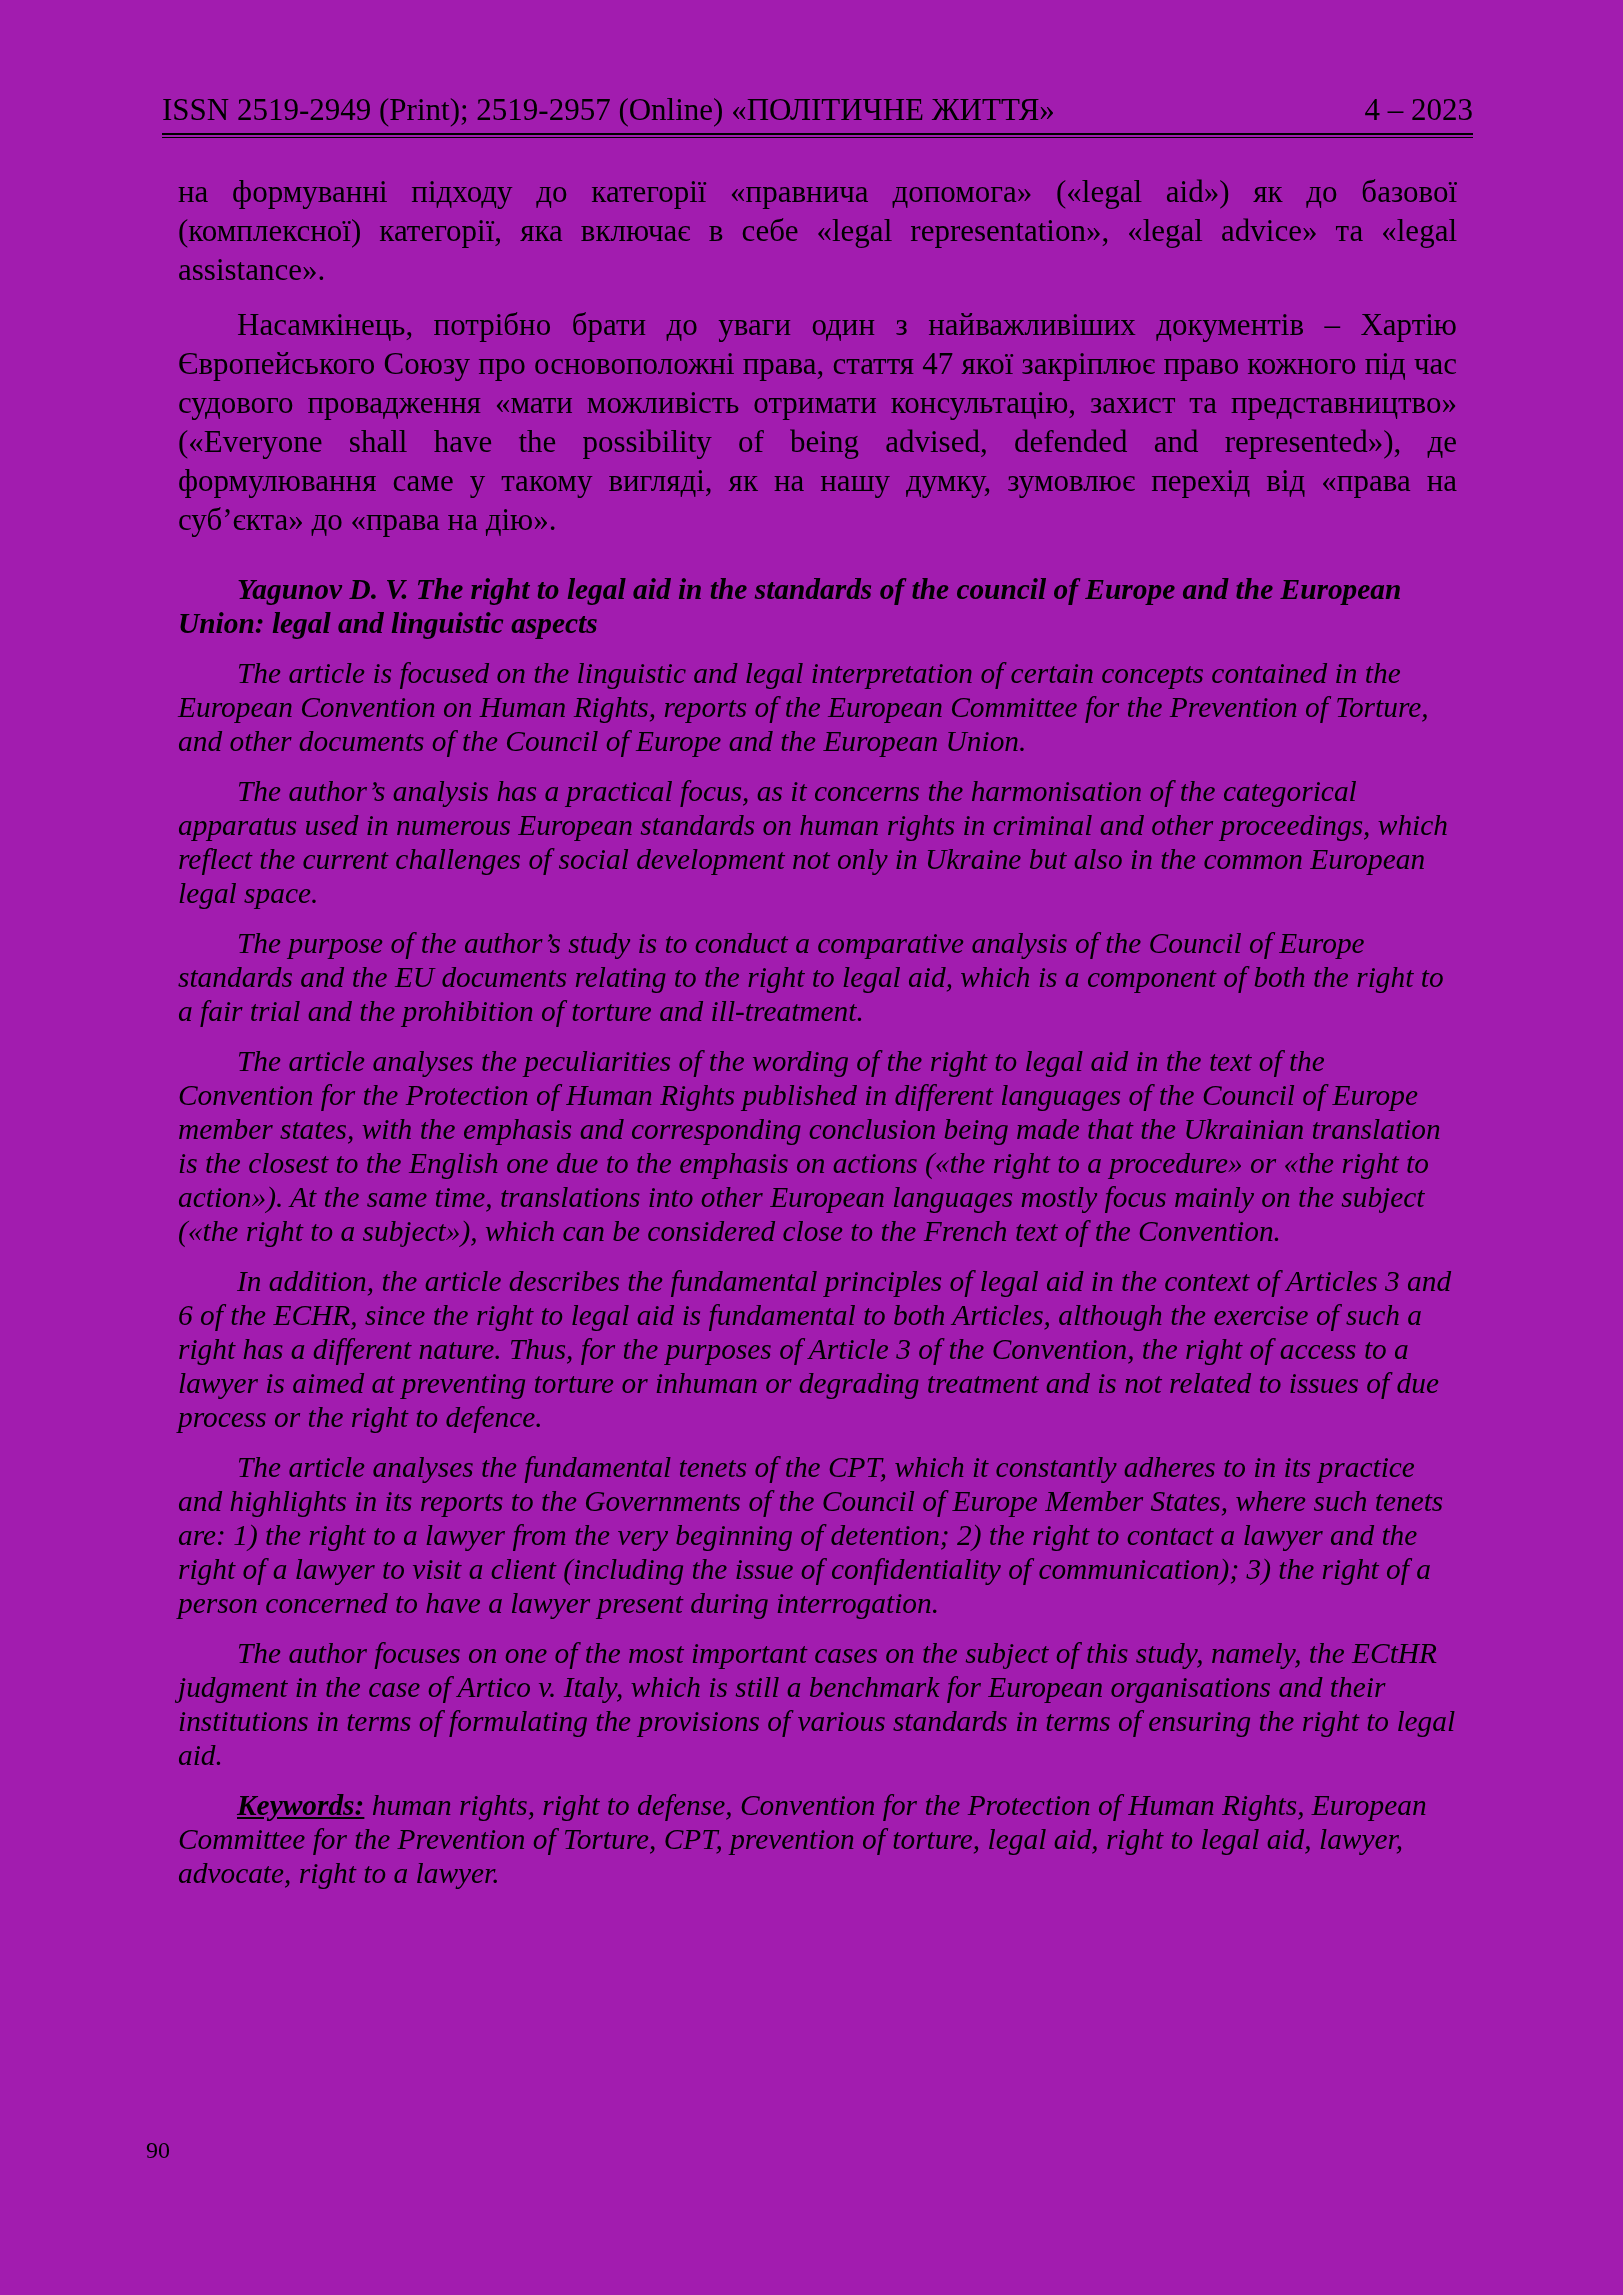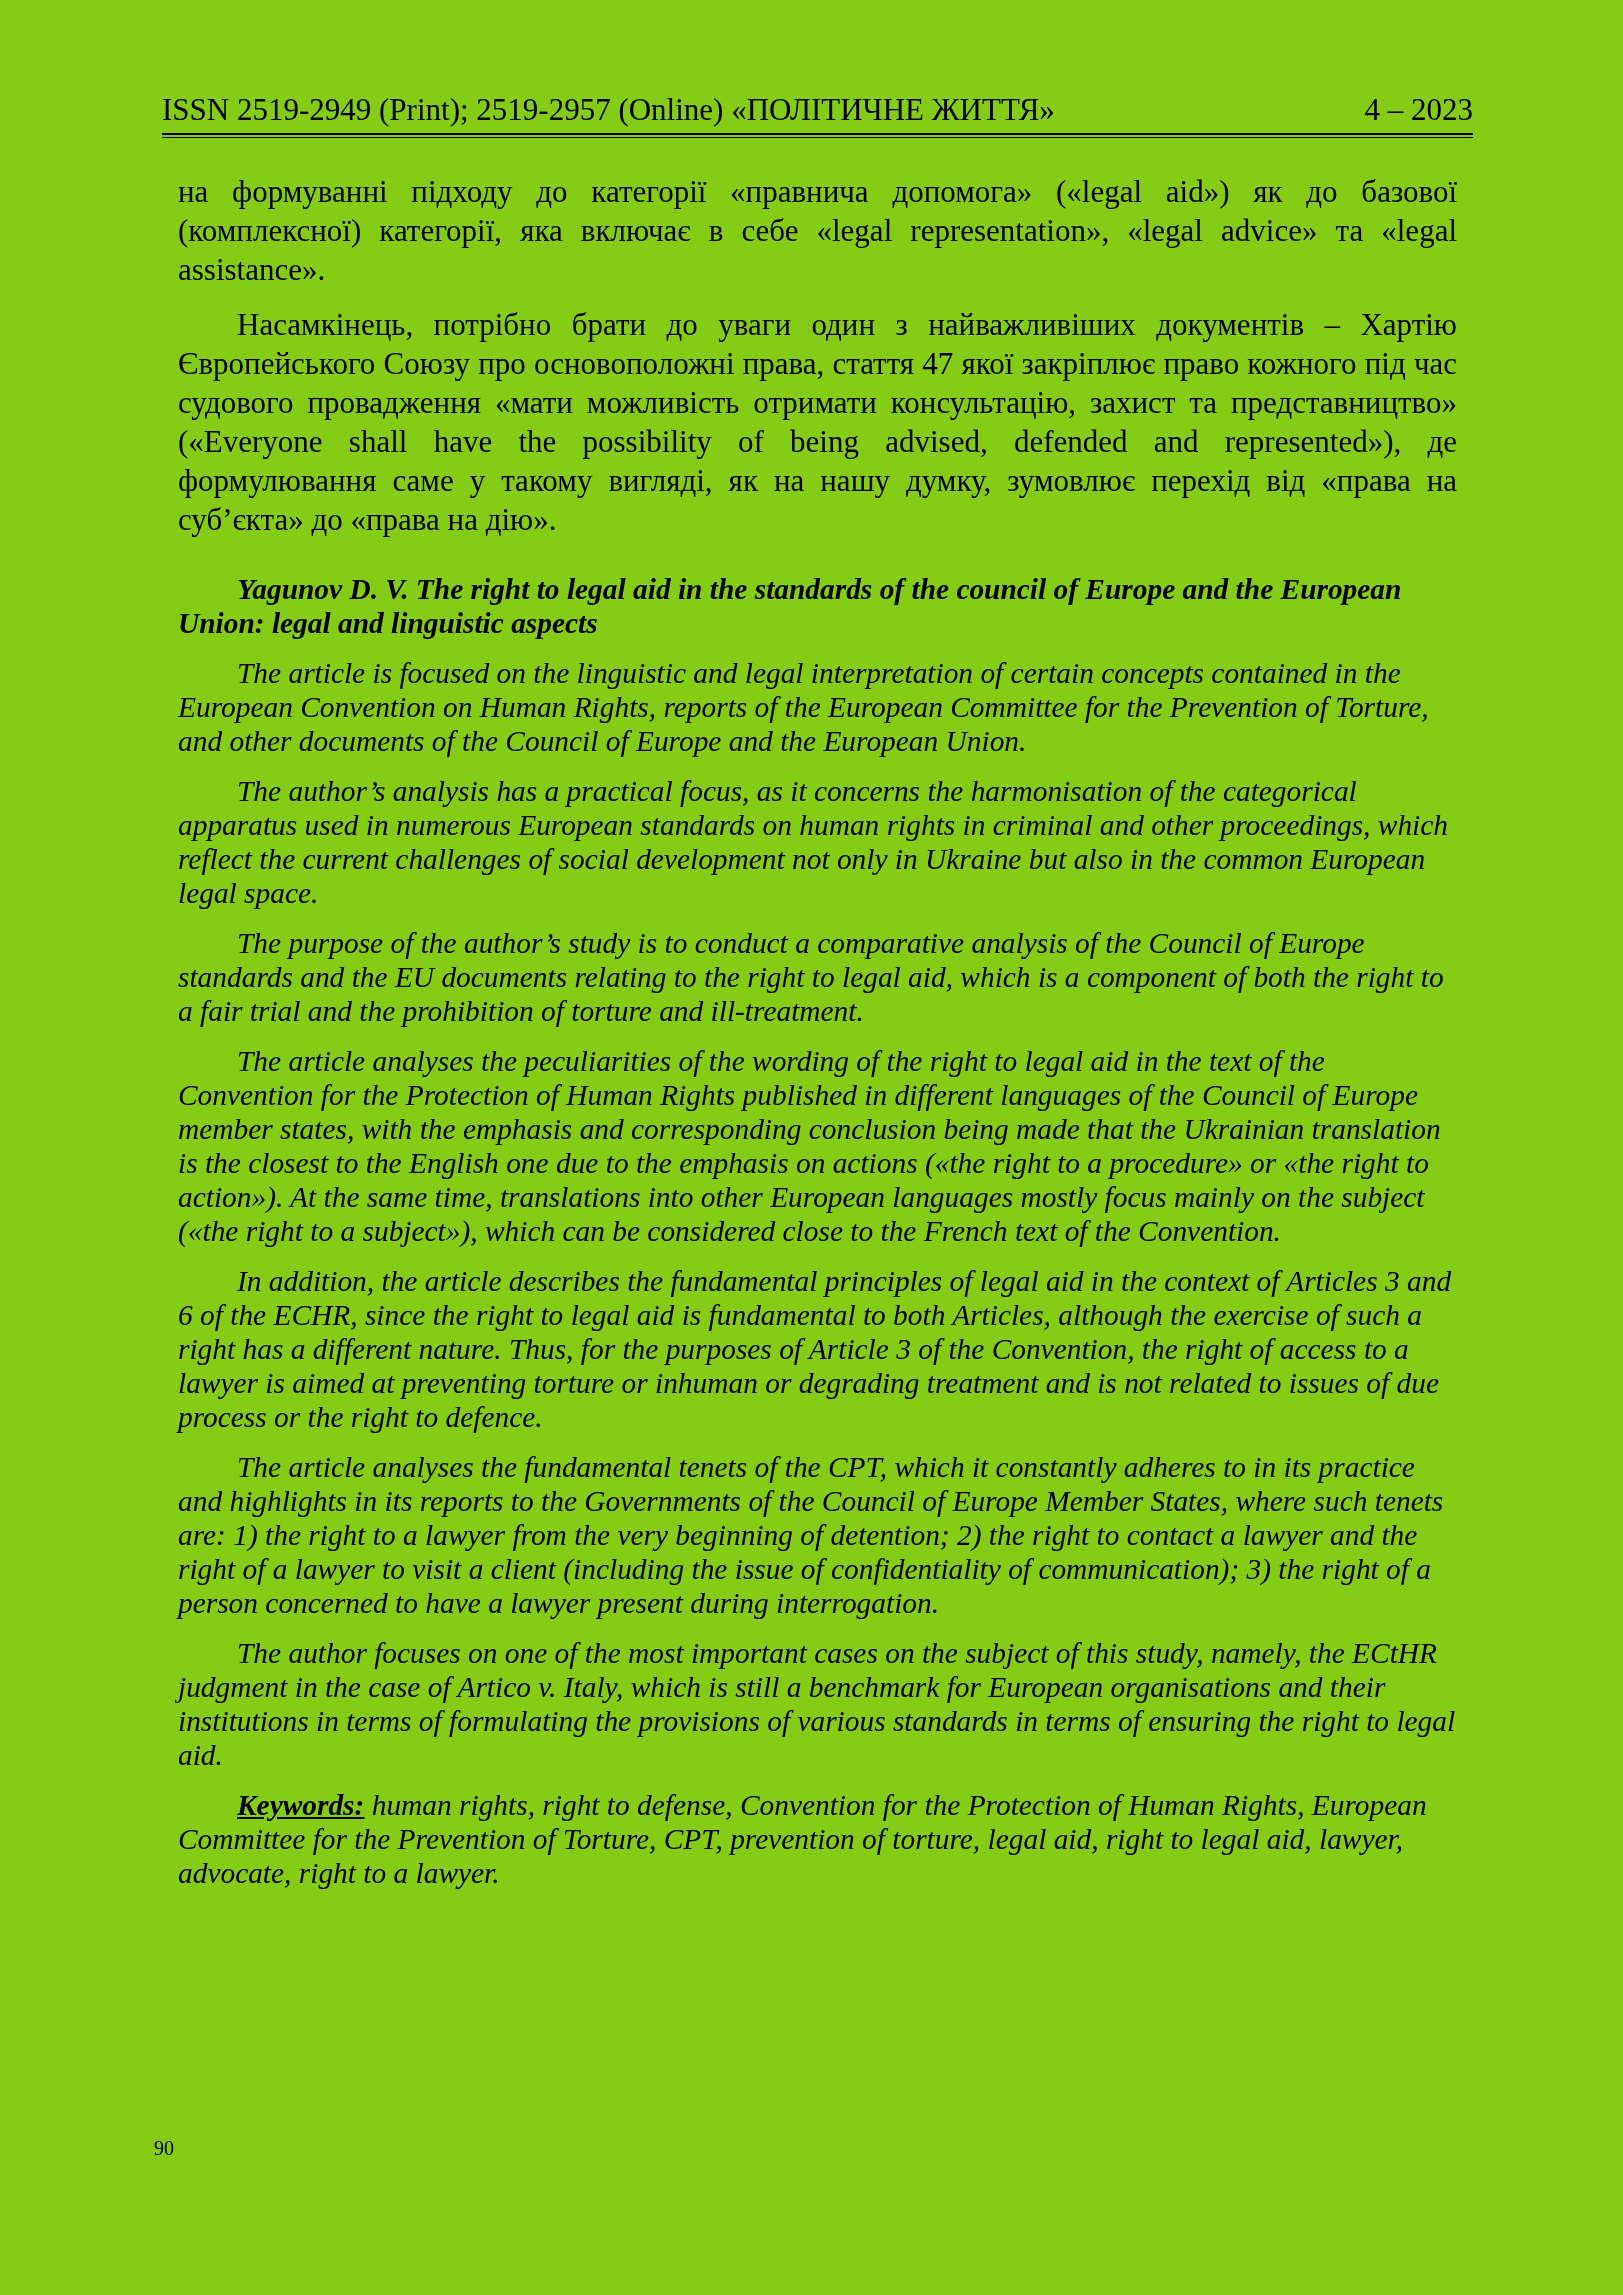--- a/index.html
+++ b/index.html
@@ -5,21 +5,21 @@
   html, body {
     margin: 0;
     padding: 0;
     background: #e8e8e8;
   }
   .page {
     position: relative;
     width: 1623px;
     height: 2295px;
     margin: 0 auto;
-    background: #84cc16;
+    background: #a21caf;
     color: #000000;
     font-family: "Liberation Serif", "DejaVu Serif", serif;
     box-sizing: border-box;
     overflow: hidden;
   }
   .content {
     position: absolute;
     left: 162px;
     right: 150px;
     top: 0;
@@ -53,23 +53,23 @@
     margin-top: 33px;
     font-style: italic;
     font-size: 29.4px;
     line-height: 34px;
   }
   .abstract p { text-indent: 59px; }
   .abstract-heading { font-weight: bold; }
   .kw-label { font-weight: bold; text-decoration: underline; }
   .page-number {
     position: absolute;
-    left: 154px;
+    left: 146px;
     top: 2138px;
-    font-size: 20px;
+    font-size: 24px;
     line-height: 1;
   }
 </style>
 </head>
 <body>
 
 <div class="page">
   <div class="content">
 
     <header class="page-header">

